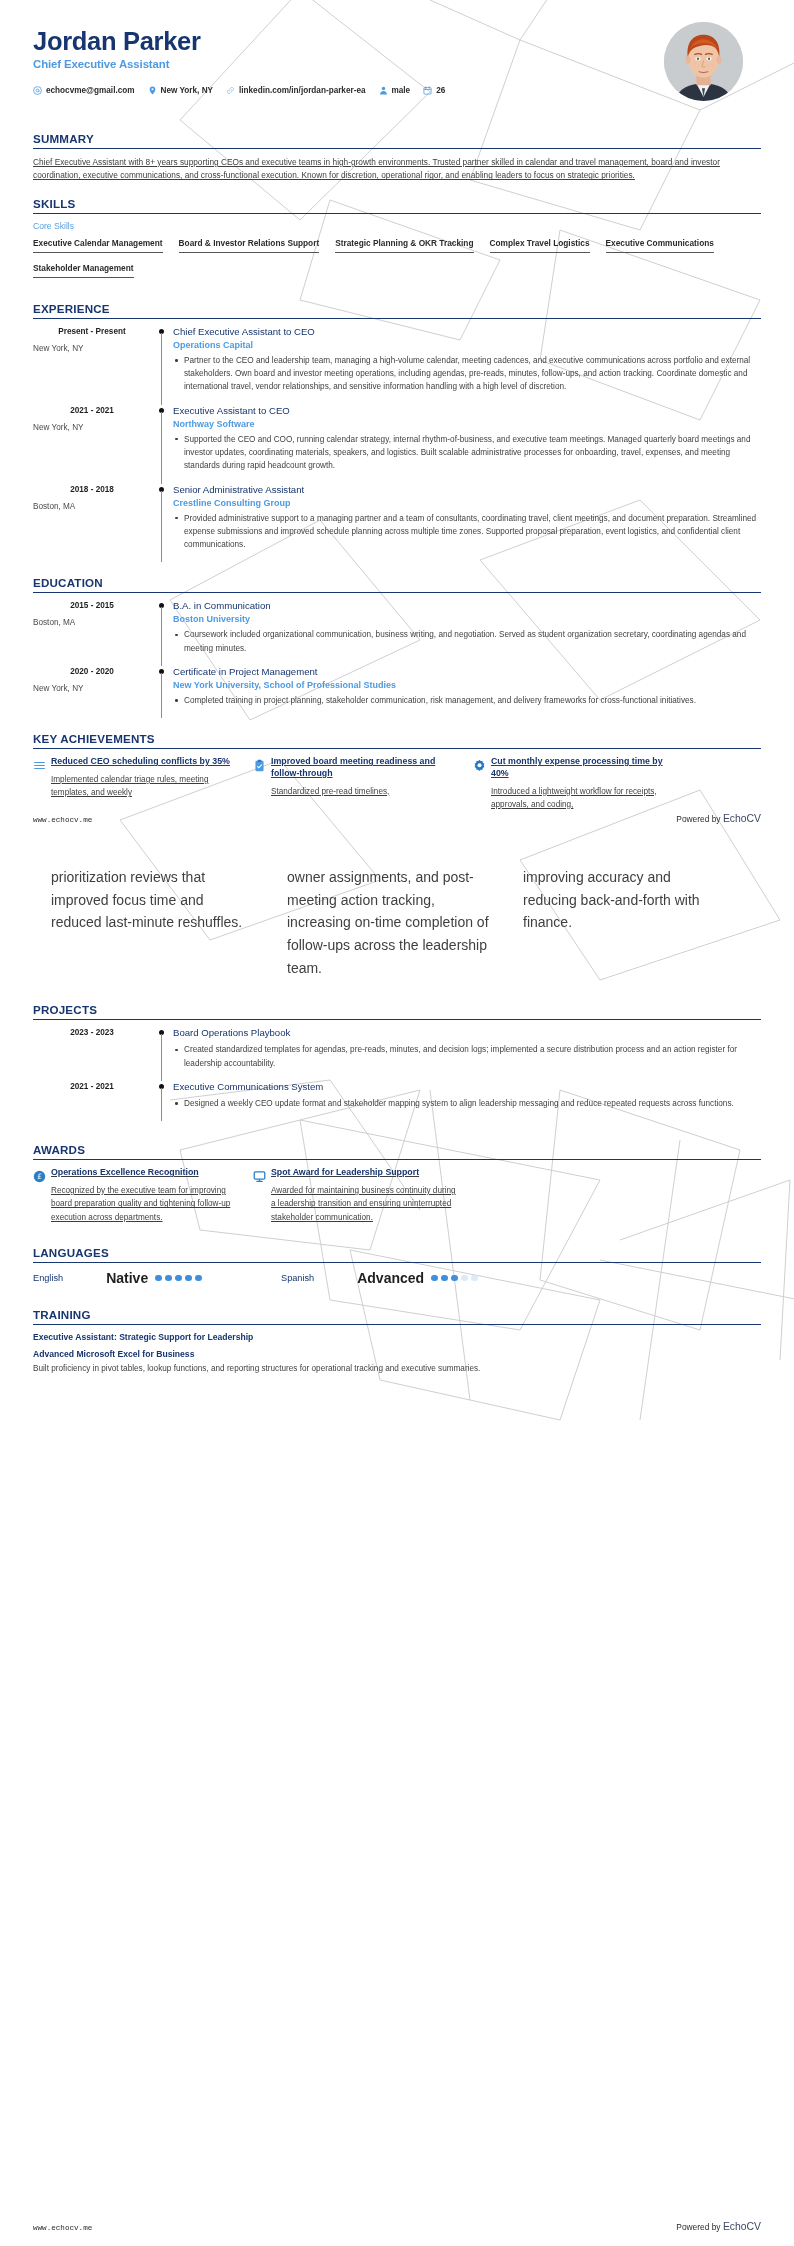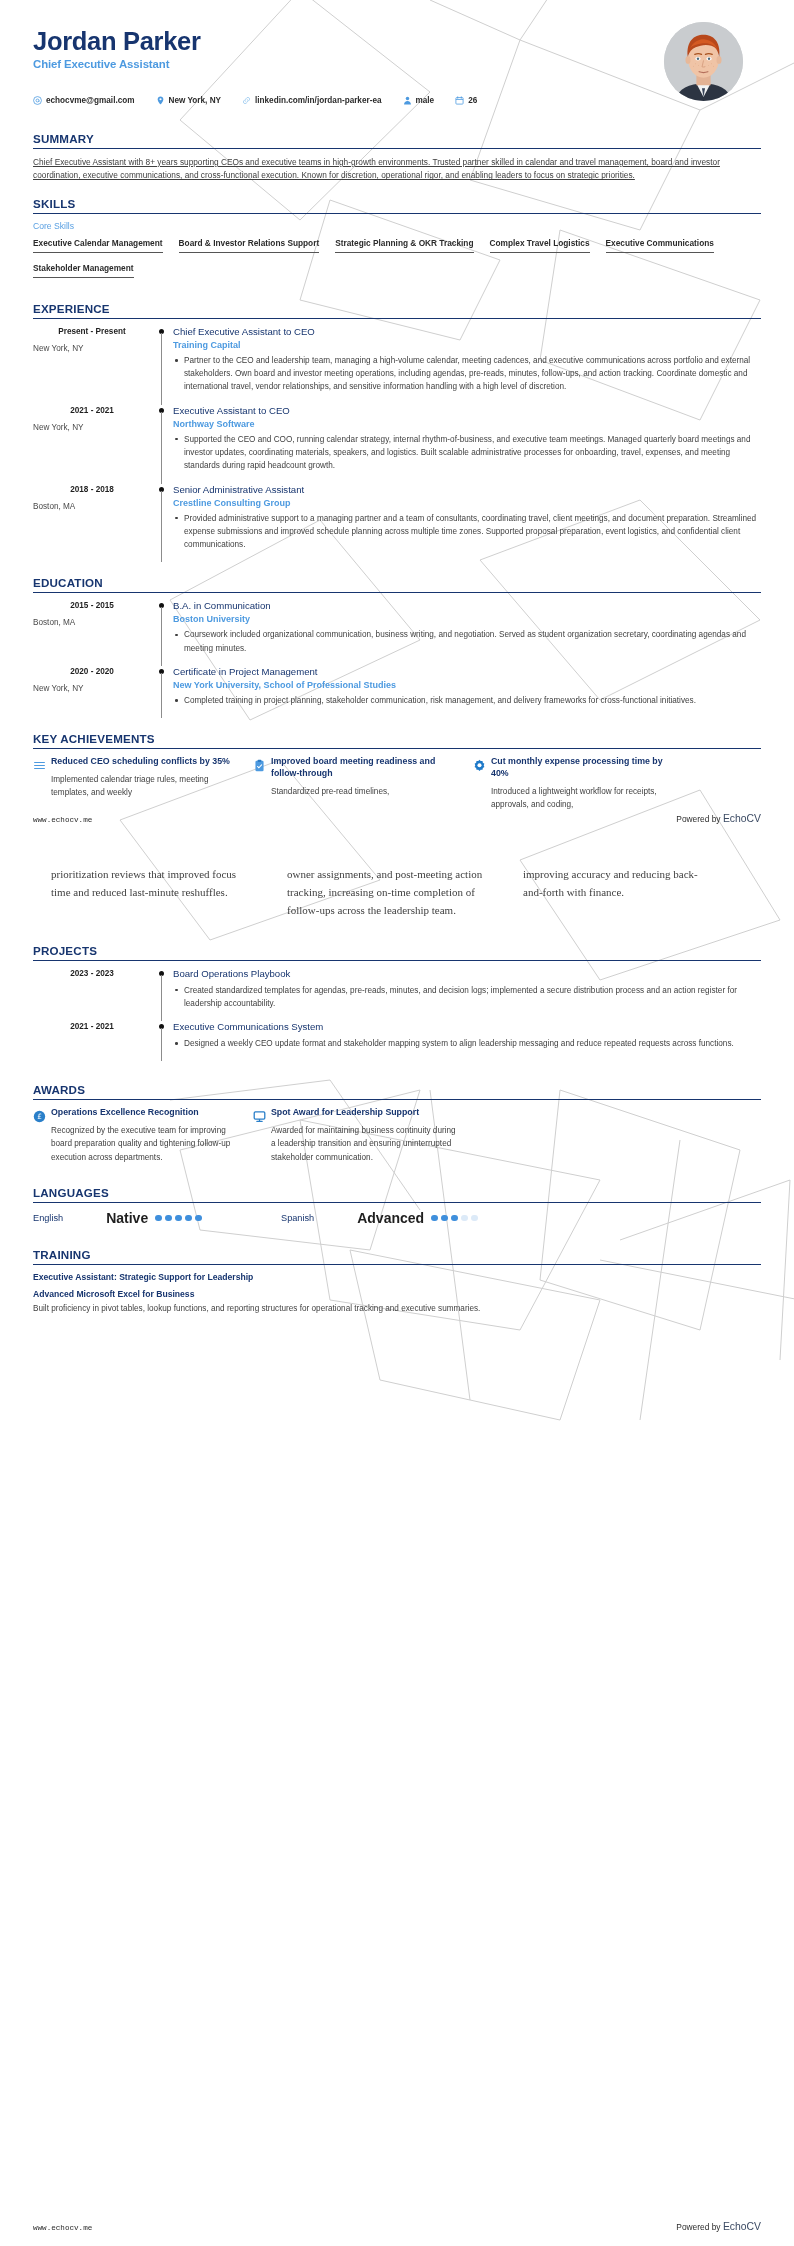--- a/index.html
+++ b/index.html
@@ -17,21 +17,21 @@
   .name {
     font-size:25.5px; font-weight:bold; color:#17356f; letter-spacing:-0.3px;
     line-height:1.05;
   }
   .role {
     font-size:11.4px; font-weight:bold; color:#4d9ae0; margin-top:3px;
     letter-spacing:-0.1px;
   }
   .contact-row {
     display:flex; align-items:flex-start; flex-wrap:nowrap;
-    margin-top:26px; gap:8px;
+    margin-top:16px; gap:0px;
   }
   .contact-item { display:flex; align-items:center; margin-right:13px; white-space:nowrap; }
   .contact-item .ci-txt { font-size:8.2px; font-weight:bold; color:#2b2b2b; margin-left:4px; }
   .ci-ico { width:9px; height:9px; flex:0 0 auto; display:block; }
   .photo {
     position:absolute; right:18px; top:22px; width:79px; height:79px;
     border-radius:50%; overflow:hidden; background:#c9cccf;
   }
   .photo svg { display:block; width:100%; height:100%; }
 
@@ -74,33 +74,33 @@
   .e-bullets li {
     list-style:none; position:relative; padding-left:11px;
     font-size:8.2px; line-height:1.62; color:#3f3f3f; margin-bottom:2px;
   }
   .e-bullets li:before {
     content:""; position:absolute; left:2px; top:5.2px;
     width:2.6px; height:2.6px; border-radius:50%; background:#3f3f3f;
   }
 
   
-  .cards { display:flex; }
+  .cards { display:flex;text-decoration:underline; }
   .card { display:flex; padding-right:16px; }
   .card .c-ico { width:18px; flex:0 0 18px; padding-top:3px; }
   .card .c-ico svg { display:block; width:13px; height:13px; }
   .card .c-body { flex:1 1 auto; }
   .c-title { font-size:8.8px; font-weight:bold; color:#17356f; line-height:1.33; }
   .c-desc { font-size:8.2px; line-height:1.62; color:#3f3f3f; margin-top:5px; }
 
   
   .ach-top .card { width:220px; }
   .ach-cont { display:flex; margin-top:0px; }
-  .ach-cont .cc { width:220px; padding-right:16px; font-size:11px;
-                  line-height:1.62; color:#3f3f3f;font-family:Liberation Serif, serif; }
+  .ach-cont .cc { width:220px; padding-right:16px; font-size:14px;
+                  line-height:1.62; color:#3f3f3f; }
   .awards .card { width:220px; }
 
   
   .pagefoot {
     display:flex; justify-content:space-between; align-items:flex-end;
     margin:0 0 0 0; padding-top:2px;
   }
   .pf-left { font-size:7.6px; color:#2b2b2b;font-family:Liberation Mono, monospace; }
   .pf-right { font-size:8.4px; color:#2b2b2b; }
   .pf-right .brand { font-size:10.4px; color:#3b4a63; }
@@ -274,21 +274,21 @@
       <div class="entry-left">
         <div class="e-date">Present - Present</div>
         <div class="e-loc">New York, NY</div>
       </div>
       <div class="entry-mid">
         <span class="dot"></span>
         <span class="line"></span>
       </div>
       <div class="entry-body">
         <div class="e-title">Chief Executive Assistant to CEO</div>
-        <div class="e-org">Training Capital</div>
+        <div class="e-org">Operations Capital</div>
         <ul class="e-bullets">
           <li>Partner to the CEO and leadership team, managing a high-volume calendar, meeting cadences, and executive communications across portfolio and external stakeholders. Own board and investor meeting operations, including agendas, pre-reads, minutes, follow-ups, and action tracking. Coordinate domestic and international travel, vendor relationships, and sensitive information handling with a high level of discretion.</li>
         </ul>
       </div>
     </div>
 
     <div class="entry">
       <div class="entry-left">
         <div class="e-date">2021 - 2021</div>
         <div class="e-loc">New York, NY</div>

